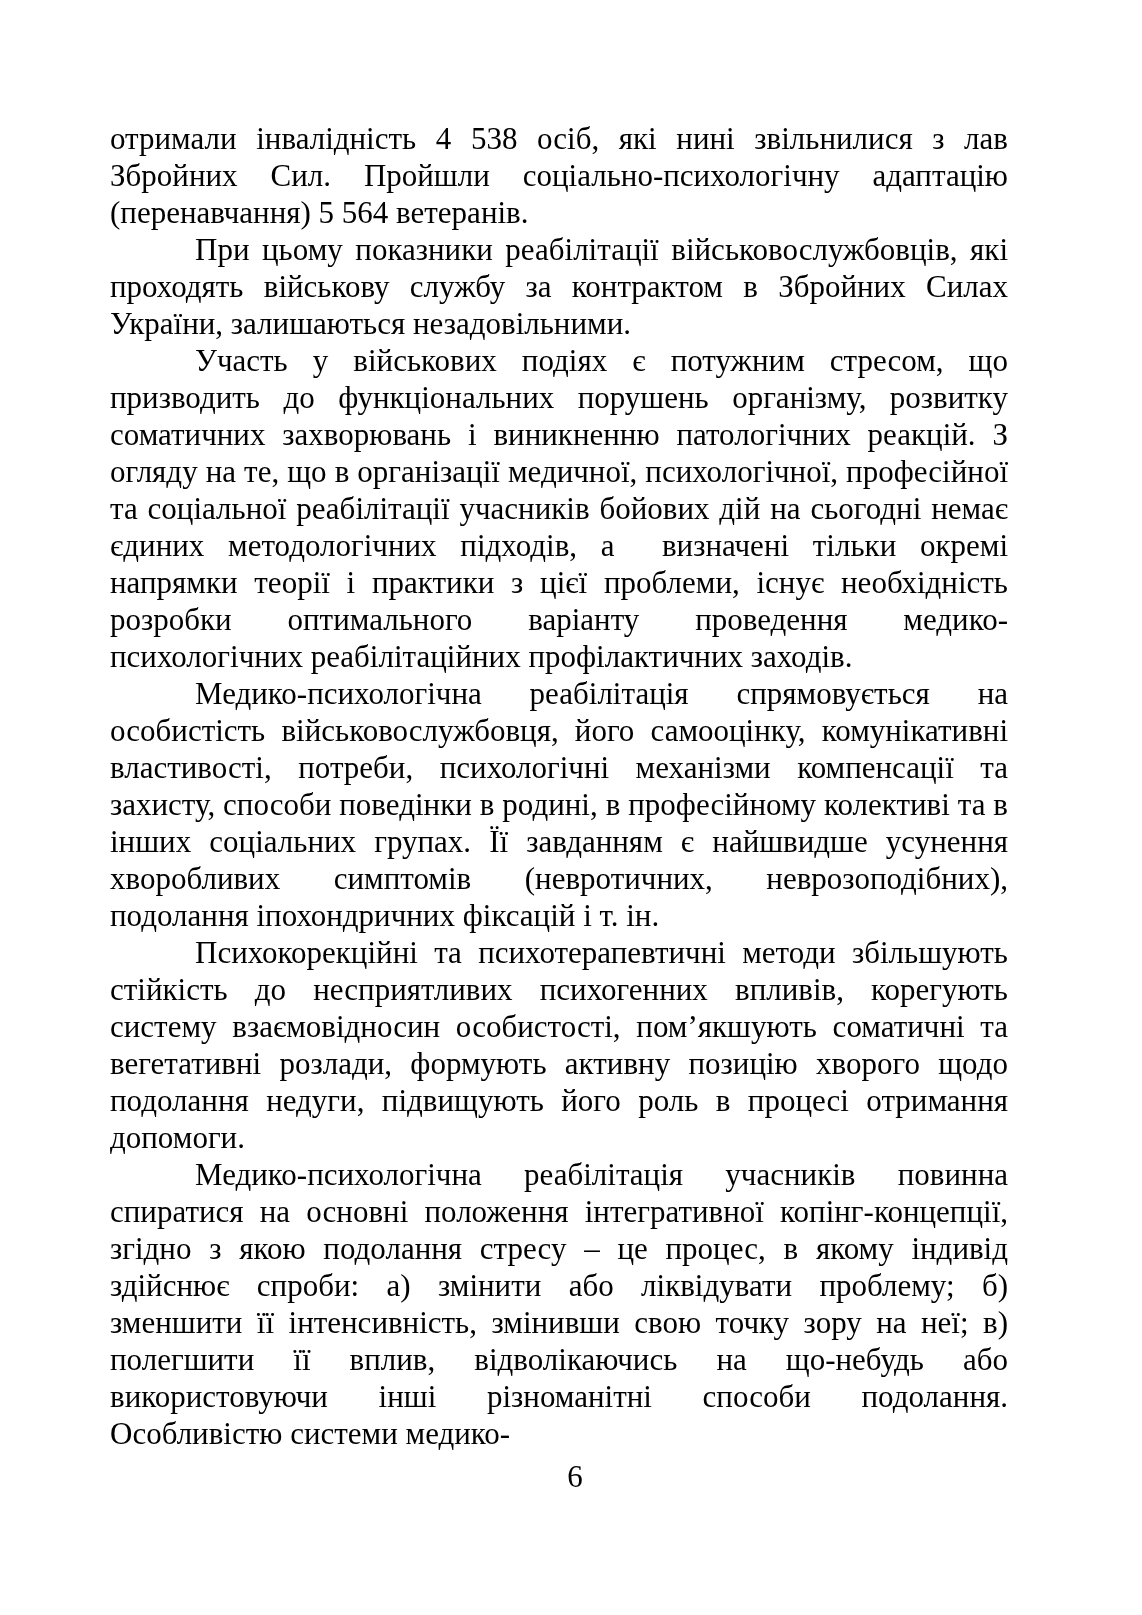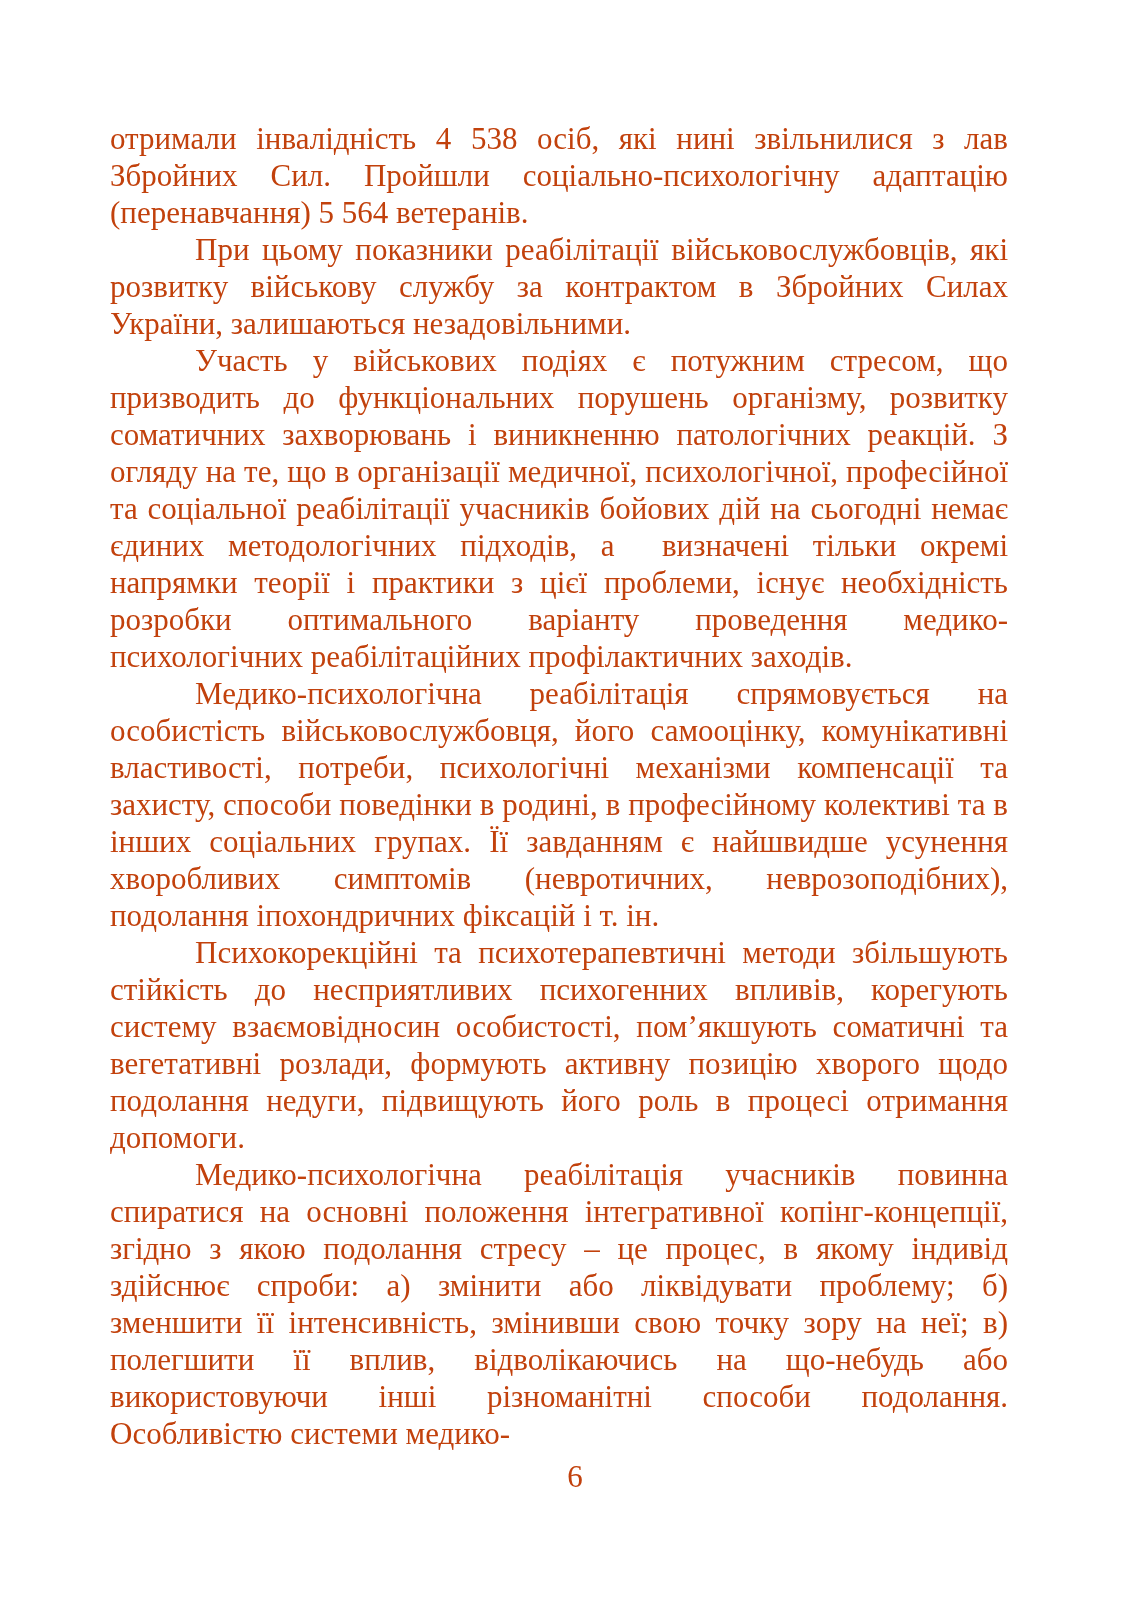--- a/index.html
+++ b/index.html
@@ -6,21 +6,21 @@
     margin: 0;
     padding: 0;
     background: #9a9a9a;
   }
   .page {
     position: relative;
     width: 1142px;
     height: 1615px;
     margin: 0 auto;
     background: #ffffff;
-    color: #c2410c;
+    color: #000000;
     font-family: "Liberation Serif", "DejaVu Serif", serif;
     box-sizing: border-box;
     overflow: hidden;
   }
   .text-block {
     position: absolute;
     top: 120px;
     left: 110px;
     width: 898px;
     font-size: 31px;
@@ -44,20 +44,20 @@
     font-size: 31px;
     line-height: 37px;
   }
 </style>
 </head>
 <body>
 
 <div class="page">
   <div class="text-block">
     <p>отримали інвалідність 4&nbsp;538 осіб, які нині звільнилися з лав Збройних Сил. Пройшли соціально-психологічну адаптацію (перенавчання) 5&nbsp;564 ветеранів.</p>
-    <p class="indent">При цьому показники реабілітації військовослужбовців, які розвитку військову службу за контрактом в Збройних Силах України, залишаються незадовільними.</p>
+    <p class="indent">При цьому показники реабілітації військовослужбовців, які проходять військову службу за контрактом в Збройних Силах України, залишаються незадовільними.</p>
     <p class="indent">Участь у військових подіях є потужним стресом, що призводить до функціональних порушень організму, розвитку соматичних захворювань і виникненню патологічних реакцій. З огляду на те, що в організації медичної, психологічної, професійної та соціальної реабілітації учасників бойових дій на сьогодні немає єдиних методологічних підходів, а &nbsp;визначені тільки окремі напрямки теорії і практики з цієї проблеми, існує необхідність розробки оптимального варіанту проведення медико-психологічних реабілітаційних профілактичних заходів.</p>
     <p class="indent">Медико-психологічна реабілітація спрямовується на особистість військовослужбовця, його самооцінку, комунікативні властивості, потреби, психологічні механізми компенсації та захисту, способи поведінки в родині, в професійному колективі та в інших соціальних групах. Її завданням є найшвидше усунення хворобливих симптомів (невротичних, неврозоподібних), подолання іпохондричних фіксацій і т. ін.</p>
     <p class="indent">Психокорекційні та психотерапевтичні методи збільшують стійкість до несприятливих психогенних впливів, корегують систему взаємовідносин особистості, пом’якшують соматичні та вегетативні розлади, формують активну позицію хворого щодо подолання недуги, підвищують його роль в процесі отримання допомоги.</p>
     <p class="indent">Медико-психологічна реабілітація учасників повинна спиратися на основні положення інтегративної копінг-концепції, згідно з якою подолання стресу – це процес, в якому індивід здійснює спроби: а) змінити або ліквідувати проблему; б) зменшити її інтенсивність, змінивши свою точку зору на неї; в) полегшити її вплив, відволікаючись на що-небудь або використовуючи інші різноманітні способи подолання. Особливістю системи медико-</p>
   </div>
   <div class="page-number">6</div>
 </div>
 
 </body></html>

